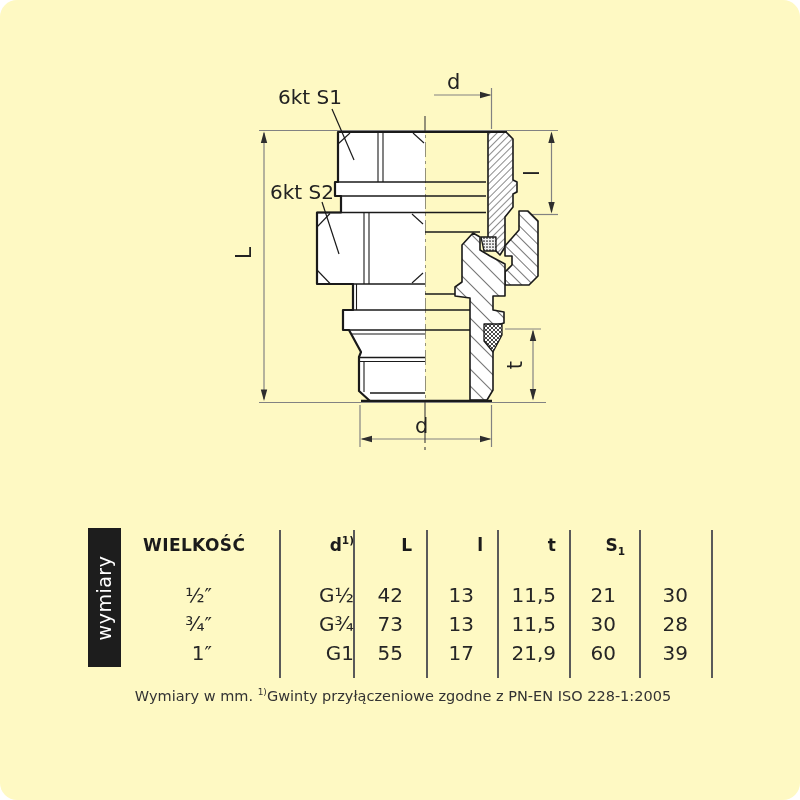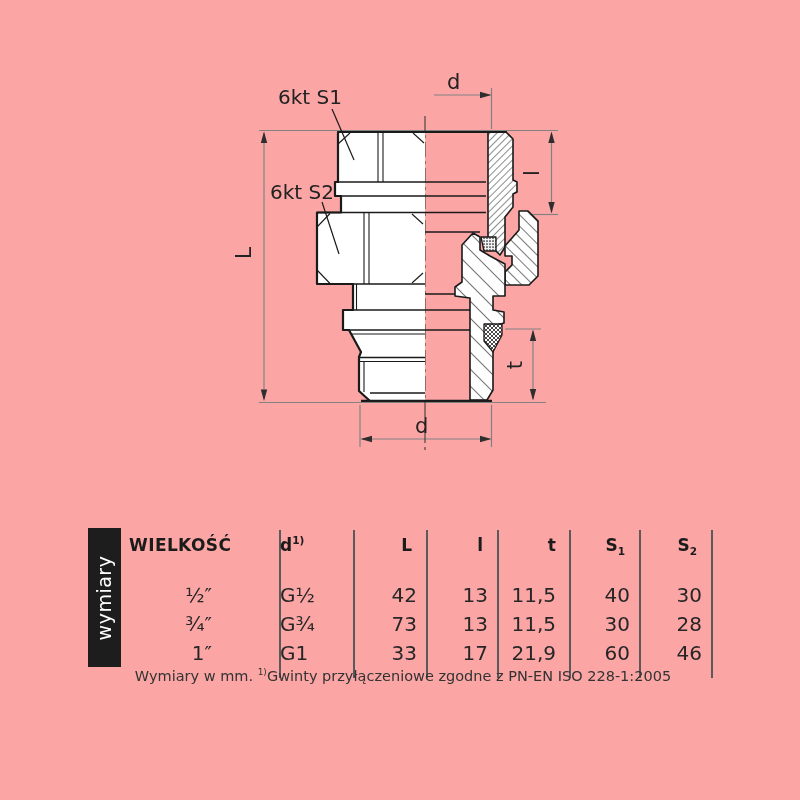--- a/index.html
+++ b/index.html
@@ -1,38 +1,38 @@
 <!DOCTYPE html>
 <html><head>
 <meta charset="utf-8">
 <style>
   html,body{margin:0;padding:0;background:#fff;}
-  .page{position:relative;width:800px;height:800px;background:#fca5a5;overflow:hidden;
-        font-family:"DejaVu Sans","Liberation Sans",sans-serif;}
+  .page{position:relative;width:800px;height:800px;background:#fef9c3;overflow:hidden;
+        font-family:"DejaVu Sans","Liberation Sans",sans-serif;border-radius:17px;}
   .drawing-svg{position:absolute;left:0;top:0;}
   
   .sidebox{position:absolute;left:88px;top:528px;width:33px;height:139px;background:#1d1d1d;
            display:flex;align-items:center;justify-content:center;}
   .sidebox .rot{transform:rotate(-90deg);white-space:nowrap;color:#fff;font-size:19px;letter-spacing:0.5px;}
   .trow{position:absolute;left:121px;width:591px;display:grid;
         grid-template-columns:159px 74px 73px 71px 72px 70px 72px;}
   .hrow{top:527px;height:36px;line-height:36px;font-weight:bold;font-size:17px;color:#1b1b1b;}
   .vrow{height:30px;line-height:30px;font-size:20px;color:#262626;}
   .r1{top:580px}.r2{top:609px}.r3{top:638px}
   .cell{overflow:visible;}
-  .al{text-align:left;padding-left:8px;letter-spacing:0.4px;}
-  .ar{text-align:right;padding-right:10px;}
+  .al{text-align:left;padding-left:22px;letter-spacing:0.4px;}
+  .ar{text-align:right;padding-right:24px;}
   .arh{text-align:right;padding-right:15px;}
   .art{text-align:right;padding-right:14px;}
-  .ac{text-align:left;}
+  .ac{text-align:right;}
   .size-val{text-align:right;padding-right:68px;}
   sup{font-size:62%;vertical-align:super;line-height:0;}
   sub{font-size:62%;vertical-align:sub;line-height:0;}
   .vline{position:absolute;top:530px;height:148px;width:1.5px;background:#5a5a5a;}
-  .footer{position:absolute;left:88px;top:668px;width:630px;text-align:center;
+  .footer{position:absolute;left:88px;top:688px;width:630px;text-align:center;
           font-size:14.5px;color:#333;}
 </style>
 </head>
 <body>
 
 <div class="page">
 
   <svg class="drawing-svg" width="800" height="520">
     <defs>
       <pattern id="hFine" patternUnits="userSpaceOnUse" width="5" height="5" patternTransform="rotate(-45)">
@@ -157,46 +157,45 @@
   <div class="vline" style="left:639px"></div>
   <div class="vline" style="left:711px"></div>
 
   <div class="trow hrow">
     <div class="cell al">WIELKOŚĆ</div>
     <div class="cell ac"><span>d</span><sup>1)</sup></div>
     <div class="cell arh">L</div>
     <div class="cell arh">l</div>
     <div class="cell art">t</div>
     <div class="cell arh"><span>S</span><sub>1</sub></div>
-    <div class="cell arh"><span>S</span><sub>2</sub></div>
   </div>
 
   <div class="trow vrow r1">
     <div class="cell size-val">½″</div>
     <div class="cell ac">G½</div>
     <div class="cell ar">42</div>
     <div class="cell ar">13</div>
     <div class="cell art">11,5</div>
-    <div class="cell ar">40</div>
+    <div class="cell ar">21</div>
     <div class="cell ar">30</div>
   </div>
   <div class="trow vrow r2">
     <div class="cell size-val">¾″</div>
     <div class="cell ac">G¾</div>
     <div class="cell ar">73</div>
     <div class="cell ar">13</div>
     <div class="cell art">11,5</div>
     <div class="cell ar">30</div>
     <div class="cell ar">28</div>
   </div>
   <div class="trow vrow r3">
     <div class="cell size-val">1″</div>
     <div class="cell ac">G1</div>
-    <div class="cell ar">33</div>
+    <div class="cell ar">55</div>
     <div class="cell ar">17</div>
     <div class="cell art">21,9</div>
     <div class="cell ar">60</div>
-    <div class="cell ar">46</div>
+    <div class="cell ar">39</div>
   </div>
 
   <div class="footer"><span>Wymiary w mm. </span><sup>1)</sup><span>Gwinty przyłączeniowe zgodne z PN-EN ISO 228-1:2005</span></div>
 
 </div>
 
 </body></html>

